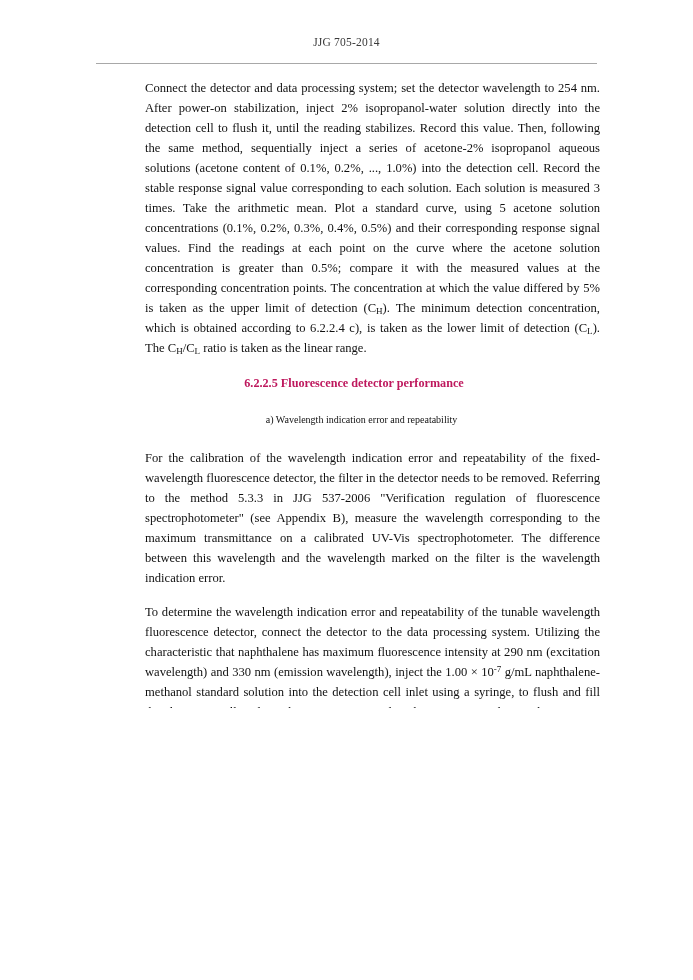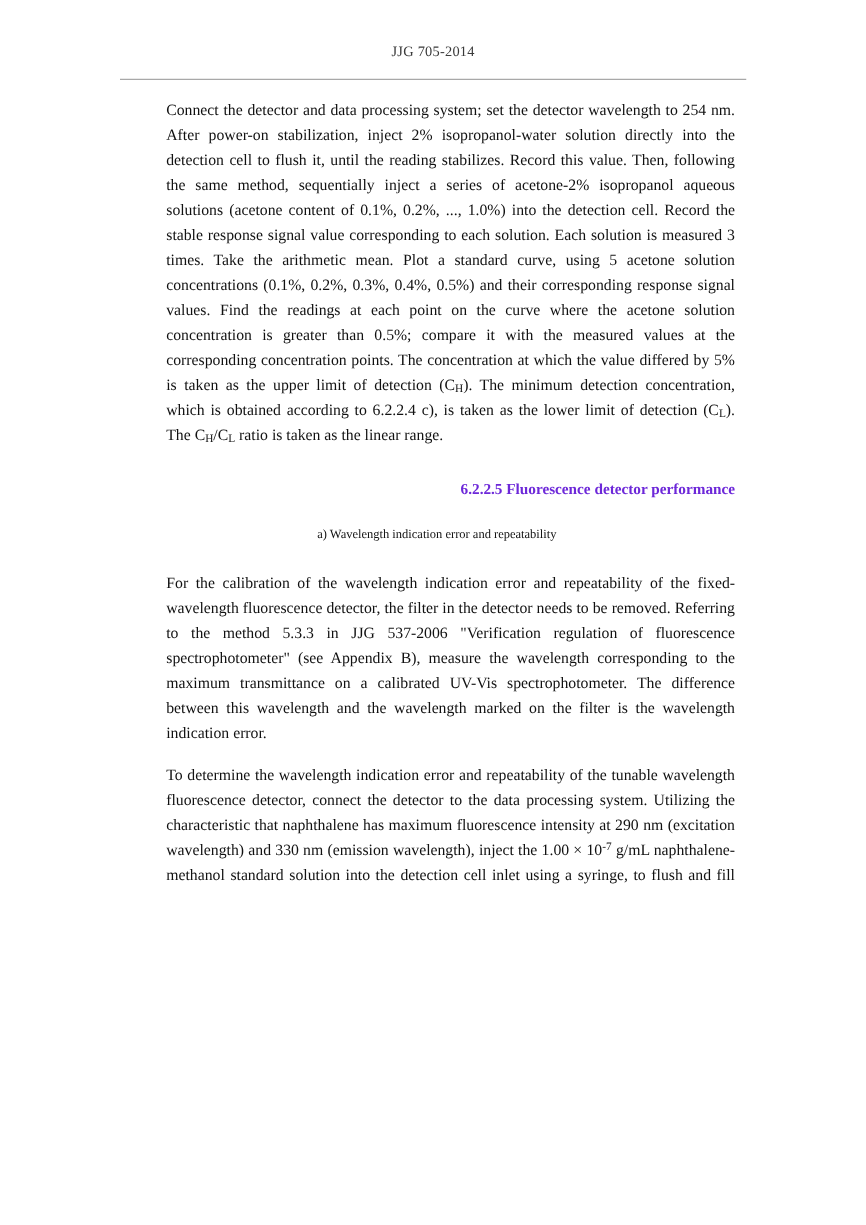--- a/index.html
+++ b/index.html
@@ -42,40 +42,40 @@
     height: 0;
     border-top: 1px solid #a8a8a8;
   }
   .rule-top { top: 63px; }
   .rule-bottom { top: 903px; }
 
   
   .content {
     position: absolute;
     top: 78px;
-    left: 133px;
+    left: 145px;
     width: 455px;
   }
   p.body {
     margin: 0 0 14px 0;
     font-size: 12.6px;
     line-height: 20.0px;
     text-align: justify;
     text-justify: inter-word;
     color: #111111;
   }
   p.body:last-child { margin-bottom: 4px; }
 
   h3.section-heading {
-    margin: 24px 0 18px -37px;
+    margin: 16px 0 18px -37px;
     font-size: 12.2px;
     line-height: 18px;
     font-weight: bold;
-    text-align: right;
-    color: #6d28d9;
+    text-align: center;
+    color: #be185d;
   }
 
   p.list-item {
     margin: 0 0 18px -22px;
     font-size: 10px;
     line-height: 20px;
     text-align: center;
     color: #111111;
     font-family: Liberation Serif, serif;
   }

